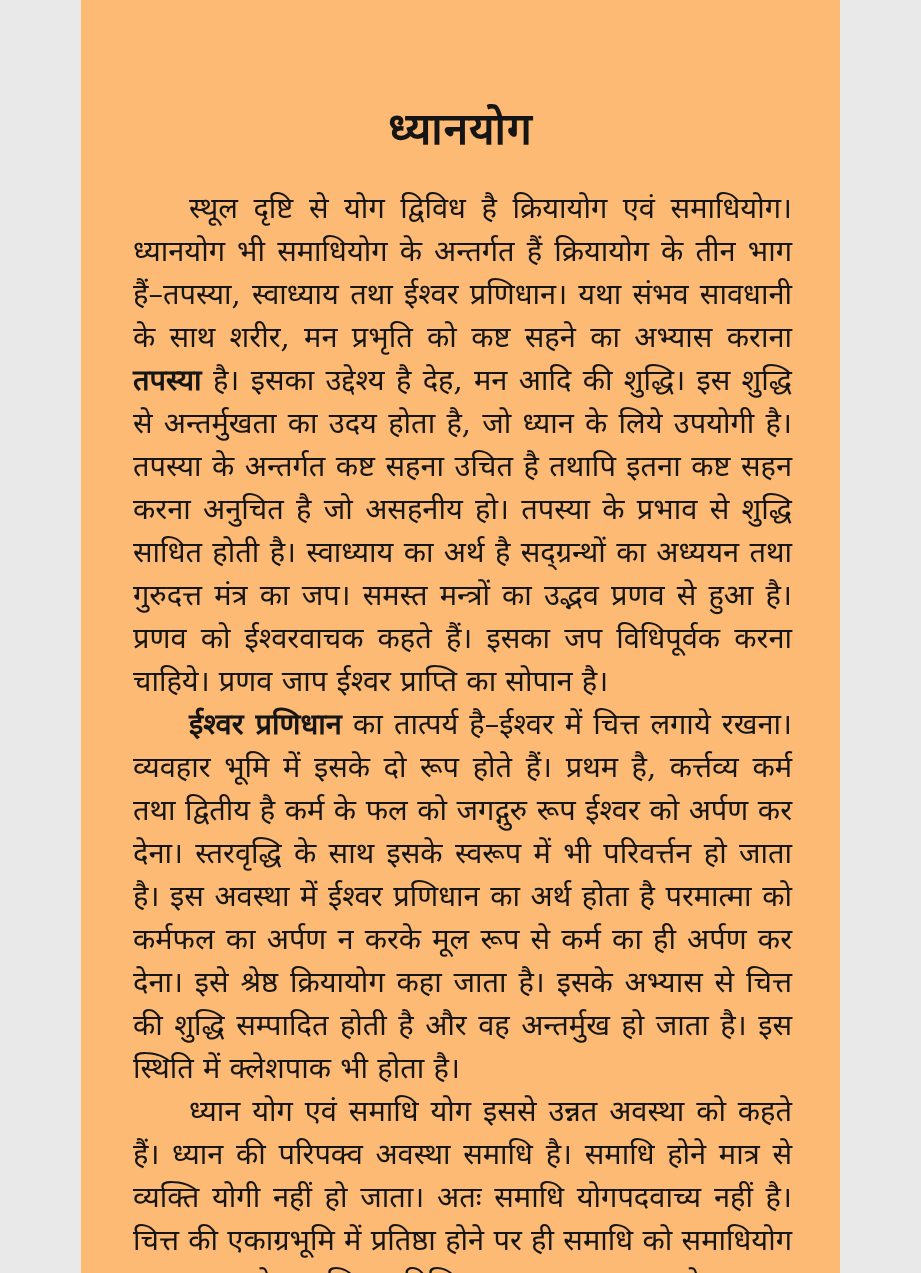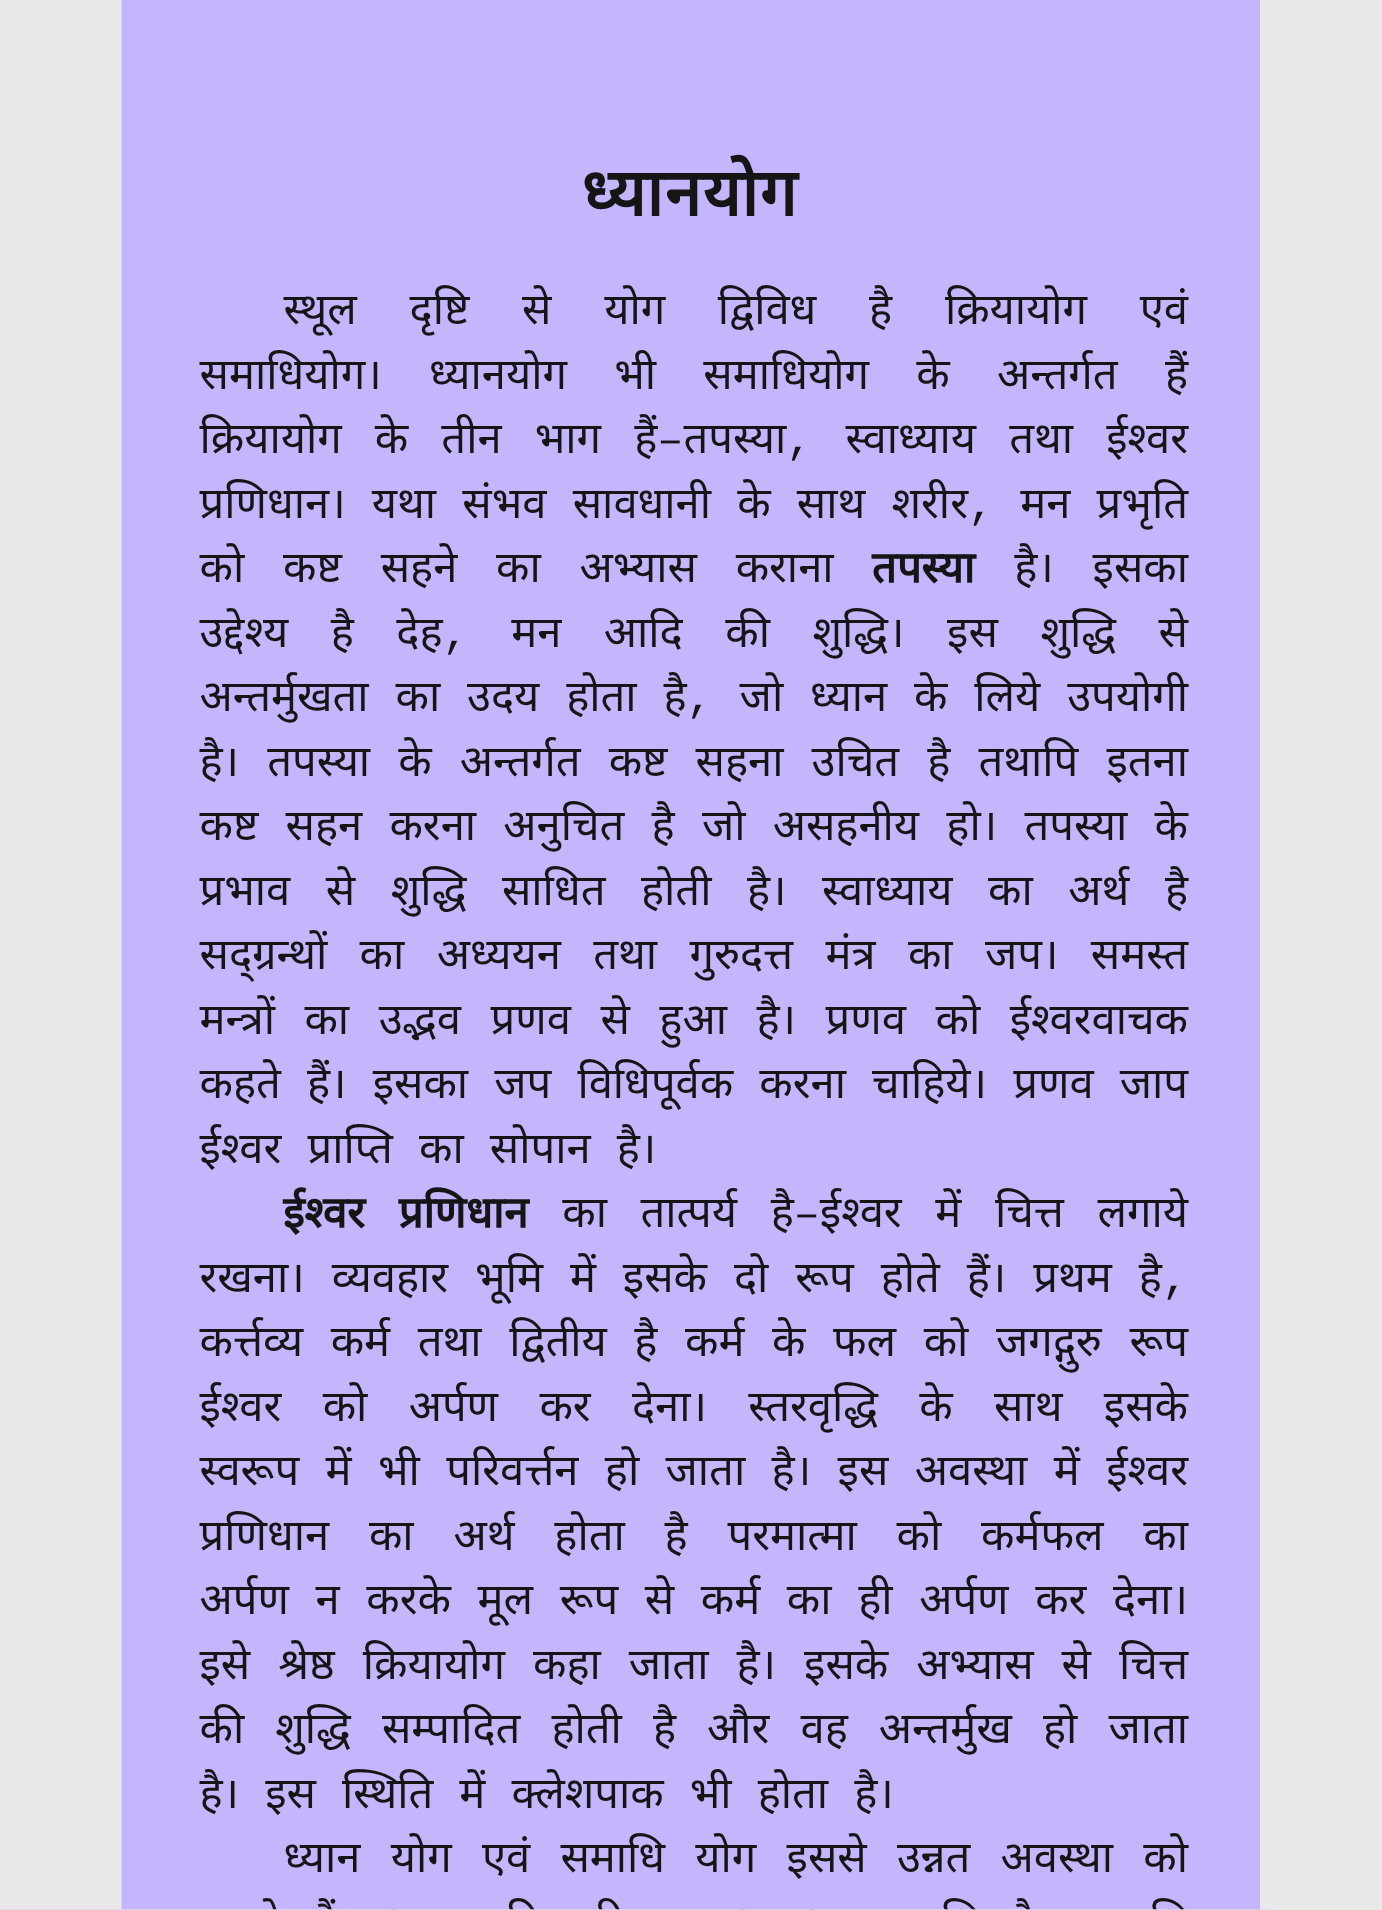--- a/index.html
+++ b/index.html
@@ -5,21 +5,21 @@
   html, body {
     margin: 0;
     padding: 0;
     background: #e9e9e9;
   }
   .page {
     position: relative;
     width: 759px;
     height: 1273px;
     margin: 0 auto;
-    background: #c4b5fd;
+    background: #fdba74;
     color: #151515;
     font-family: "DejaVu Serif", "Liberation Serif", serif;
     overflow: hidden;
     box-sizing: border-box;
   }
   .page-title {
     text-align: center;
     padding-top: 72px;
     font-size: 44px;
     line-height: 56px;
@@ -29,21 +29,20 @@
   .body-text {
     margin: 30px 48px 0 52px;
     font-size: 29px;
     line-height: 43px;
     text-align: justify;
   }
   .para {
     margin: 0;
     padding: 0;
     text-indent: 56px;
-    font-family: Liberation Mono, monospace;
   }
   .bold {
     font-weight: 700;
   }
 </style>
 </head>
 <body>
 
 <div class="page">
   <h1 class="page-title">ध्यानयोग</h1>

